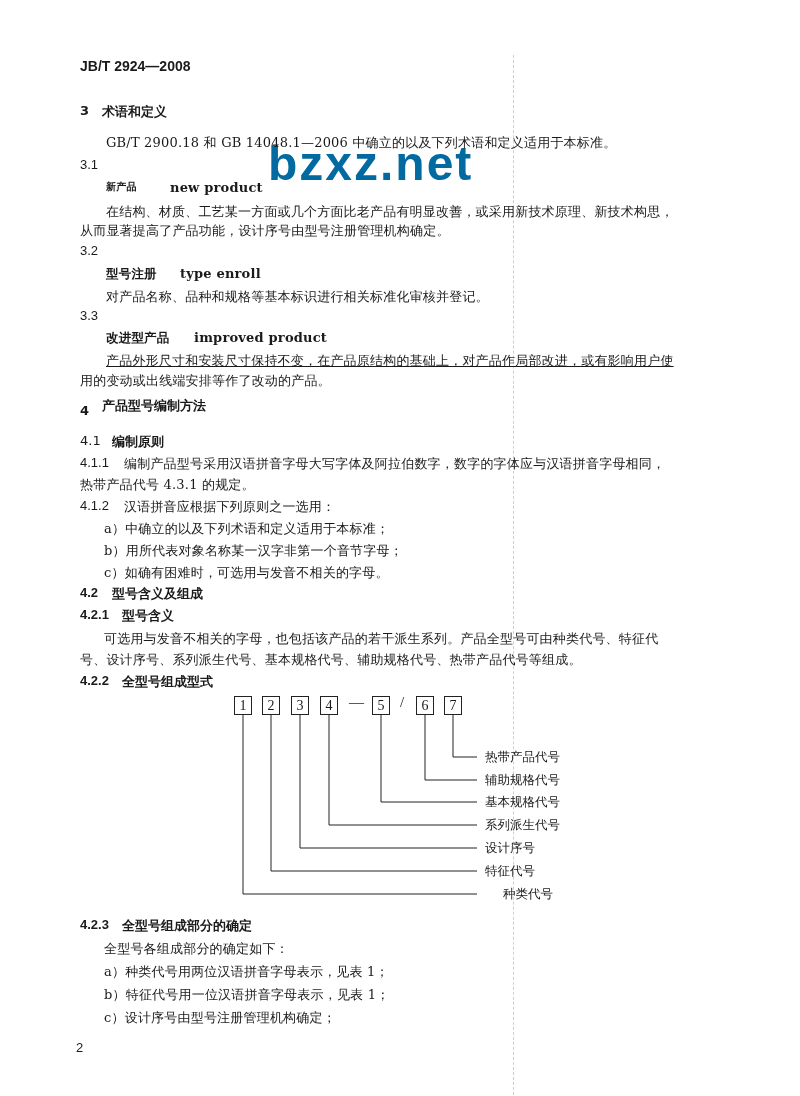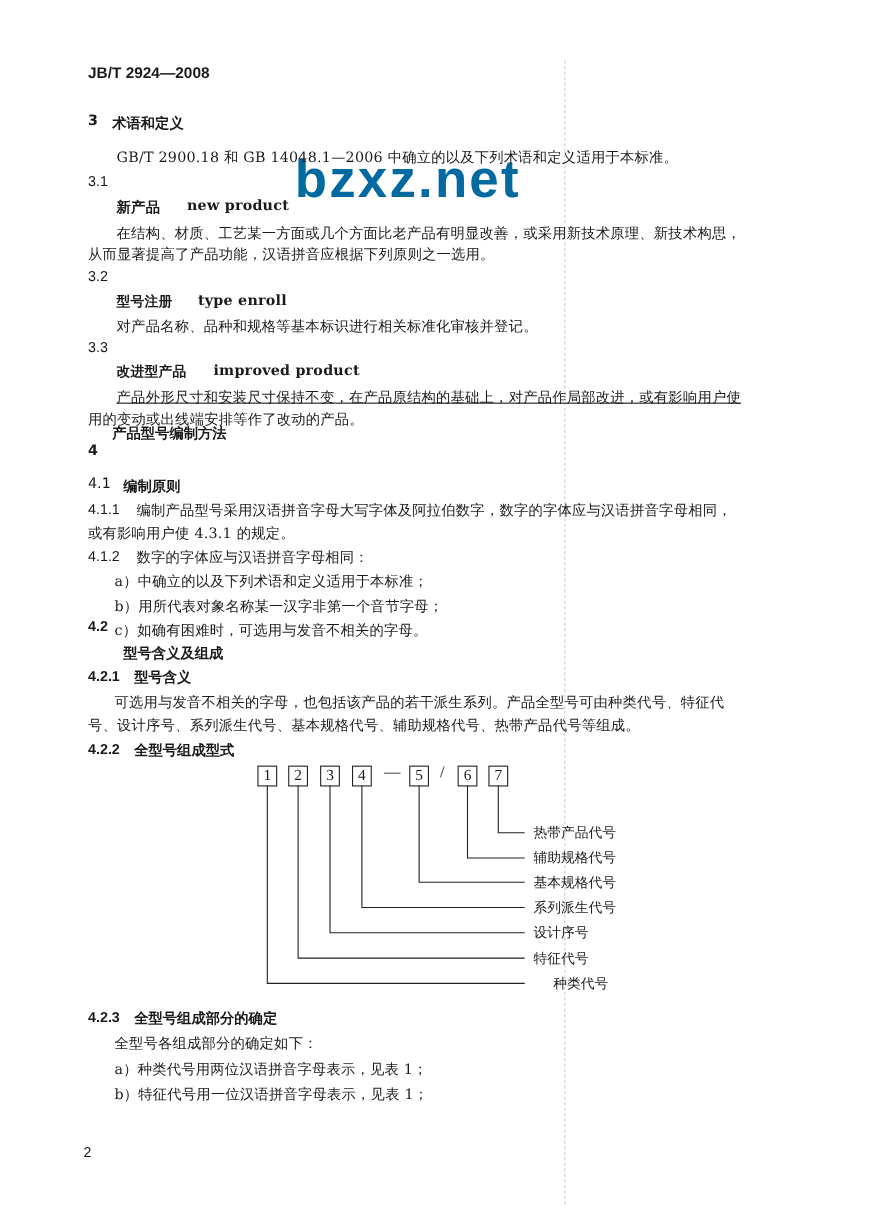--- a/index.html
+++ b/index.html
@@ -41,53 +41,53 @@
 <div class="content">
 
   <div class="abs hdr" style="left:80px; top:58px;">JB/T 2924—2008</div>
 
   <div class="abs h1" style="left:80px; top:103px;">3</div>
   <div class="abs h1" style="left:102px; top:103px;">术语和定义</div>
 
   <div class="abs body" style="left:106px; top:134px;">GB/T 2900.18 和 GB 14048.1—2006 中确立的以及下列术语和定义适用于本标准。</div>
 
   <div class="abs num" style="left:80px; top:157px;">3.1</div>
-  <div class="abs body bold sans" style="left:106px; top:180px; font-size:13px;">新产品</div>
+  <div class="abs body bold sans" style="left:106px; top:180px; font-size:10px;">新产品</div>
   <div class="abs body bold" style="left:170px; top:180px;">new product</div>
   <div class="abs body" style="left:106px; top:203px;">在结构、材质、工艺某一方面或几个方面比老产品有明显改善，或采用新技术原理、新技术构思，</div>
-  <div class="abs body" style="left:80px; top:222px;">从而显著提高了产品功能，汉语拼音应根据下列原则之一选用。</div>
+  <div class="abs body" style="left:80px; top:222px;">从而显著提高了产品功能，设计序号由型号注册管理机构确定。</div>
 
   <div class="abs num" style="left:80px; top:243px;">3.2</div>
   <div class="abs body bold sans" style="left:106px; top:266px; font-size:12.5px;">型号注册</div>
   <div class="abs body bold" style="left:180px; top:266px;">type enroll</div>
   <div class="abs body" style="left:106px; top:288px;">对产品名称、品种和规格等基本标识进行相关标准化审核并登记。</div>
 
   <div class="abs num" style="left:80px; top:308px;">3.3</div>
   <div class="abs body bold sans" style="left:106px; top:330px; font-size:12.5px;">改进型产品</div>
   <div class="abs body bold" style="left:194px; top:330px;">improved product</div>
   <div class="abs body" style="left:106px; top:352px;text-decoration:underline;">产品外形尺寸和安装尺寸保持不变，在产品原结构的基础上，对产品作局部改进，或有影响用户使</div>
   <div class="abs body" style="left:80px; top:372px;">用的变动或出线端安排等作了改动的产品。</div>
 
   <div class="abs h1" style="left:80px; top:403px;">4</div>
-  <div class="abs h1" style="left:102px; top:385px;">产品型号编制方法</div>
+  <div class="abs h1" style="left:102px; top:397px;">产品型号编制方法</div>
 
   <div class="abs h1" style="left:80px; top:433px; font-weight:normal;">4.1</div>
   <div class="abs h1" style="left:112px; top:433px;">编制原则</div>
 
   <div class="abs num" style="left:80px; top:455px;">4.1.1</div>
   <div class="abs body" style="left:124px; top:455px;">编制产品型号采用汉语拼音字母大写字体及阿拉伯数字，数字的字体应与汉语拼音字母相同，</div>
-  <div class="abs body" style="left:80px; top:476px;">或有影响用户使 4.3.1 的规定。</div>
+  <div class="abs body" style="left:80px; top:476px;">热带产品代号 4.3.1 的规定。</div>
 
   <div class="abs num" style="left:80px; top:498px;">4.1.2</div>
-  <div class="abs body" style="left:124px; top:498px;">数字的字体应与汉语拼音字母相同：</div>
+  <div class="abs body" style="left:124px; top:498px;">汉语拼音应根据下列原则之一选用：</div>
   <div class="abs body" style="left:104px; top:520px;">a）中确立的以及下列术语和定义适用于本标准；</div>
   <div class="abs body" style="left:104px; top:542px;">b）用所代表对象名称某一汉字非第一个音节字母；</div>
   <div class="abs body" style="left:104px; top:564px;">c）如确有困难时，可选用与发音不相关的字母。</div>
 
-  <div class="abs num bold" style="left:80px; top:562px;">4.2</div>
+  <div class="abs num bold" style="left:80px; top:585px;">4.2</div>
   <div class="abs h1" style="left:112px; top:585px;text-align:right;">型号含义及组成</div>
 
   <div class="abs num bold" style="left:80px; top:607px;">4.2.1</div>
   <div class="abs h1" style="left:122px; top:607px;">型号含义</div>
   <div class="abs body" style="left:104px; top:630px;">可选用与发音不相关的字母，也包括该产品的若干派生系列。产品全型号可由种类代号、特征代</div>
   <div class="abs body" style="left:80px; top:651px;">号、设计序号、系列派生代号、基本规格代号、辅助规格代号、热带产品代号等组成。</div>
 
   <div class="abs num bold" style="left:80px; top:673px;">4.2.2</div>
   <div class="abs h1" style="left:122px; top:673px;">全型号组成型式</div>
 
@@ -128,15 +128,16 @@
     <div class="abs dlabel" style="left:485px; top:840px;">设计序号</div>
     <div class="abs dlabel" style="left:485px; top:863px;">特征代号</div>
     <div class="abs dlabel" style="left:503px; top:886px;">种类代号</div>
   </div>
 
   <div class="abs num bold" style="left:80px; top:917px;">4.2.3</div>
   <div class="abs h1" style="left:122px; top:917px;">全型号组成部分的确定</div>
   <div class="abs body" style="left:104px; top:940px;">全型号各组成部分的确定如下：</div>
   <div class="abs body" style="left:104px; top:963px;">a）种类代号用两位汉语拼音字母表示，见表 1；</div>
   <div class="abs body" style="left:104px; top:986px;">b）特征代号用一位汉语拼音字母表示，见表 1；</div>
+  <div class="abs body" style="left:104px; top:1009px;">c）设计序号由型号注册管理机构确定；</div>
 
   <div class="abs num" style="left:76px; top:1040px;">2</div>
 </div>
 
 </body></html>

